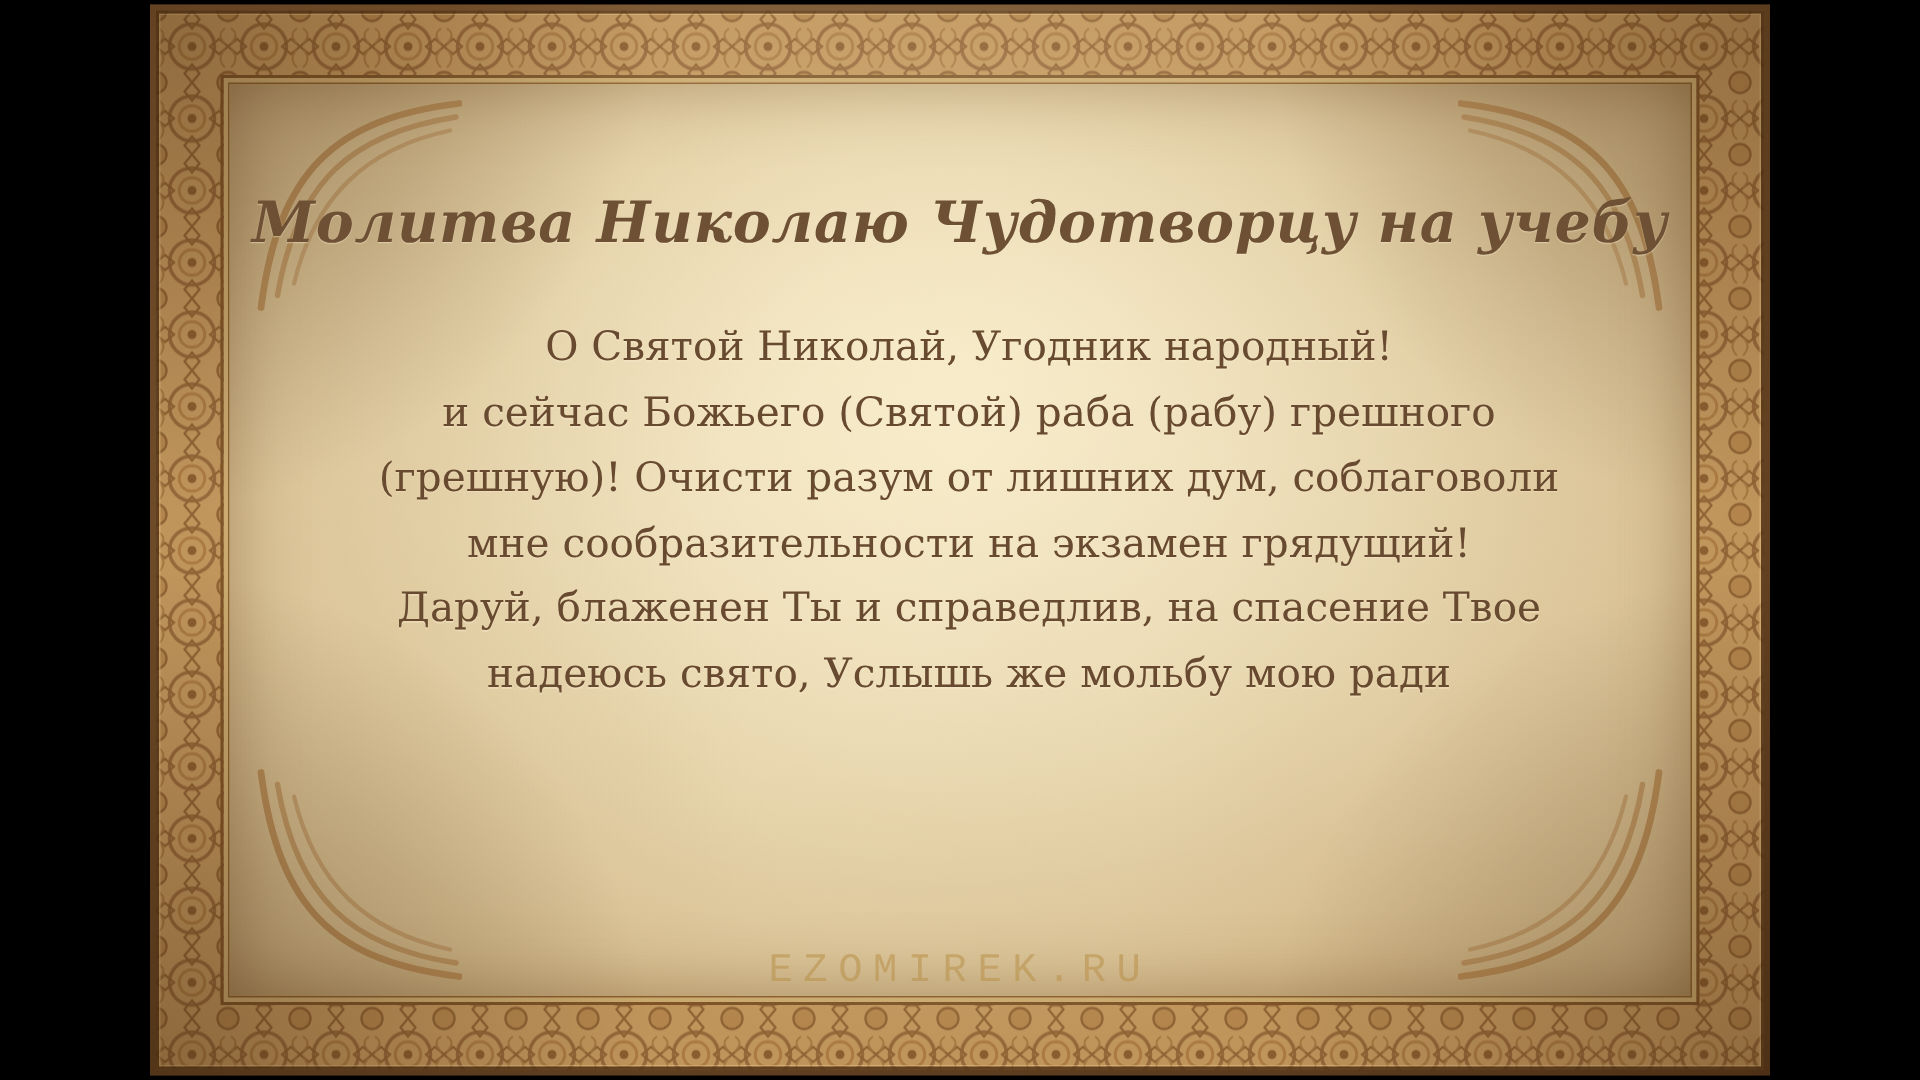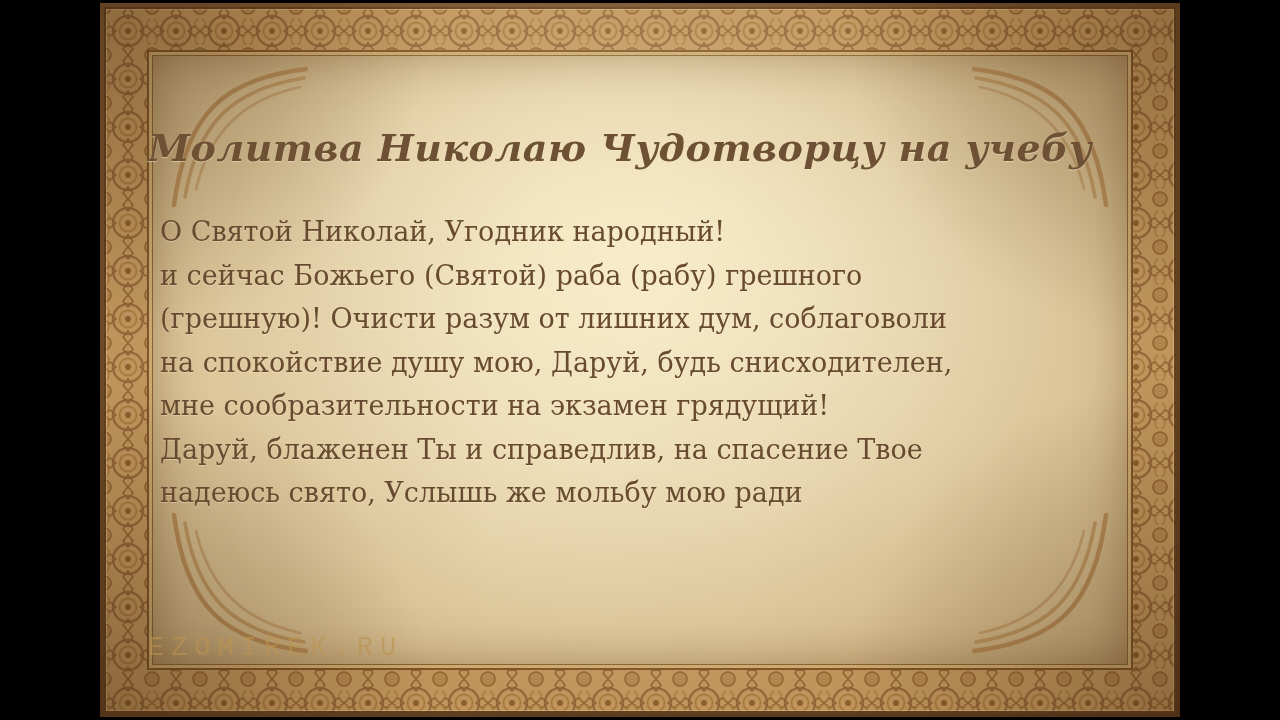--- a/index.html
+++ b/index.html
@@ -61,21 +61,21 @@
       radial-gradient(circle at 100% 100%, rgba(58,33,10,.36), rgba(58,33,10,0) 26%);
   }
   
   .fl{position:absolute;width:150px;height:150px;opacity:.85;}
   .fl.tl{top:56px;left:58px;}
   .fl.tr{top:56px;right:58px;transform:scaleX(-1);}
   .fl.bl{bottom:56px;left:58px;transform:scaleY(-1);}
   .fl.br{bottom:56px;right:58px;transform:scale(-1,-1);}
 
   
-  .text-layer{position:absolute;inset:0;z-index:3;margin-left:48px;}
+  .text-layer{position:absolute;inset:0;text-align:center;z-index:3;}
   .title{
     position:absolute;top:122px;left:0;right:0;margin:0;
     font-family:"DejaVu Serif","Liberation Serif",serif;
     font-style:italic;font-weight:bold;
     font-size:38px;line-height:46px;
     color:#6e5134;letter-spacing:.5px;
     text-shadow:0 1px 1px rgba(250,238,205,.5);
   }
   .prayer{
     position:absolute;top:207px;left:0;right:0;
@@ -158,21 +158,20 @@
 
     <div class="glow"></div>
     <div class="corner-shade"></div>
 
     <div class="text-layer">
       <h1 class="title">Молитва Николаю Чудотворцу на учебу</h1>
       <div class="prayer">
         <div class="line">О Святой Николай, Угодник народный!</div>
         <div class="line">и сейчас Божьего (Святой) раба (рабу) грешного</div>
         <div class="line">(грешную)! Очисти разум от лишних дум, соблаговоли</div>
-        <div class="line">на спокойствие душу мою, Даруй, будь снисходителен,</div>
         <div class="line">мне сообразительности на экзамен грядущий!</div>
         <div class="line">Даруй, блаженен Ты и справедлив, на спасение Твое</div>
         <div class="line">надеюсь свято, Услышь же мольбу мою ради</div>
       </div>
       <div class="watermark">EZOMIREK.RU</div>
     </div>
 
   </div>
 </div>
 

